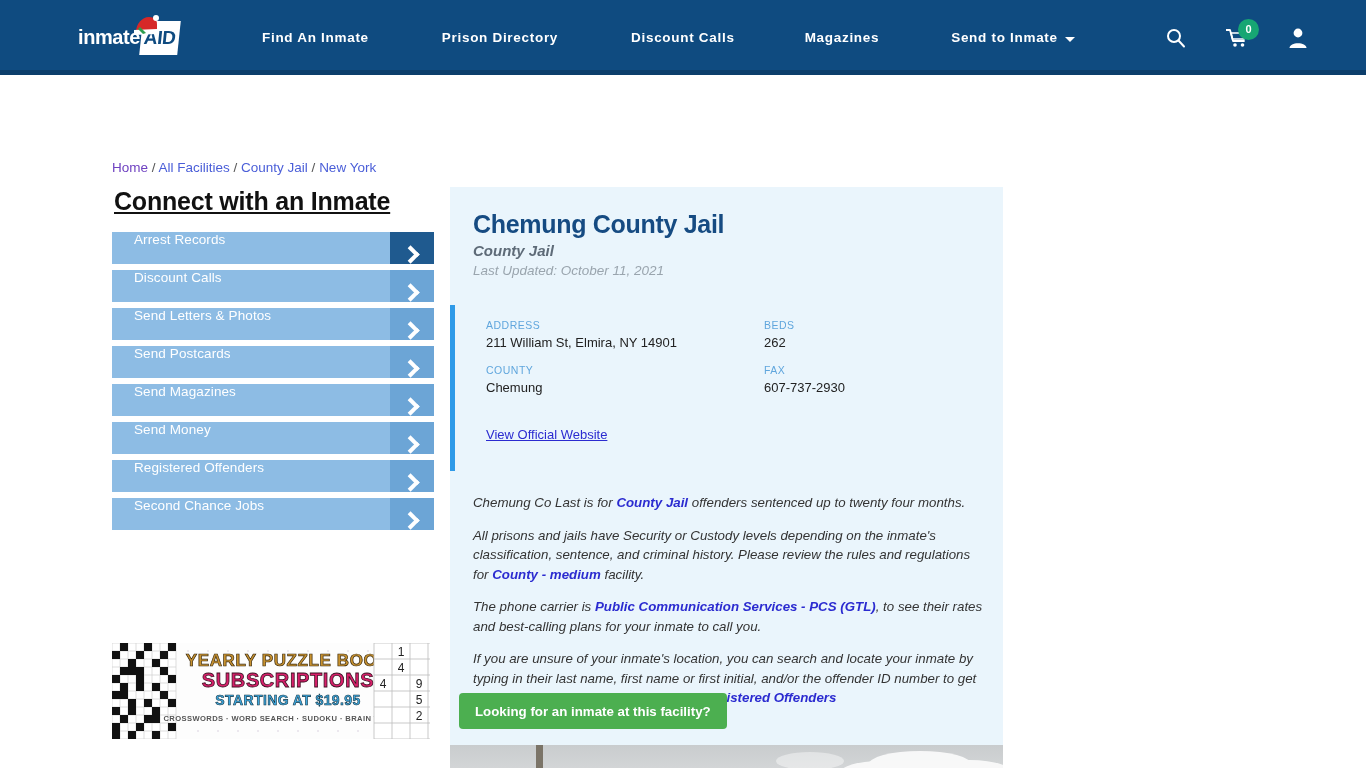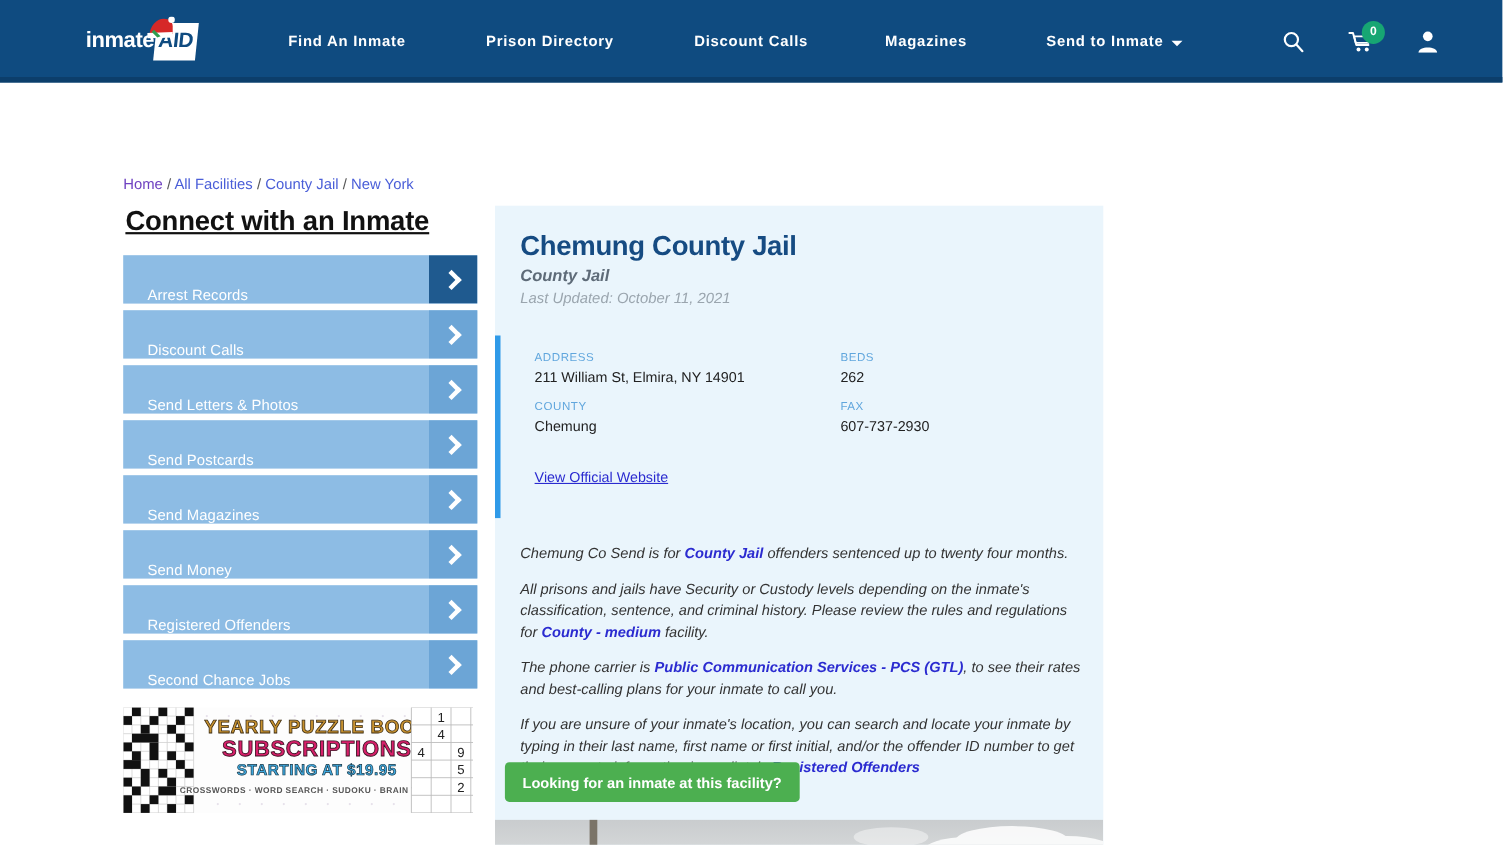--- a/index.html
+++ b/index.html
@@ -93,22 +93,22 @@
 
   .sidebar {
     position: absolute; left: 112px; top: 112px; width: 322px;
   }
   .sidebar-title {
     font-size: 25px; font-weight: bold; color: #111111;
     text-decoration: underline; margin: 0 0 16px 2px;
     letter-spacing: -0.2px;
   }
   .side-btn {
-    position: relative; display: flex; align-items: flex-end;
-    height: 44px; width: 322px; margin-bottom: 6px;
+    position: relative; display: flex; align-items: flex-start;
+    height: 32px; width: 322px; margin-bottom: 6px;
     background: #8dbce4; cursor: pointer; overflow: hidden;
   }
   .side-btn .label {
     color: #ffffff; font-size: 13.5px; padding-left: 22px;
     letter-spacing: 0.1px;
   }
   .side-btn .arrow-box {
     position: absolute; right: 0; top: 0;
     width: 44px; height: 44px;
     background: #6ca5d6;
@@ -438,21 +438,21 @@
           <div class="info-value">607-737-2930</div>
         </div>
         <div class="info-cell">
           <div class="info-label">&nbsp;</div>
           <a class="info-link">View Official Website</a>
         </div>
       </div>
     </div>
 
     <div class="fc-body">
-      <p><span>Chemung Co Send is for </span><a>County Jail</a><span> offenders sentenced up to twenty four months.</span></p>
+      <p><span>Chemung Co Last is for </span><a>County Jail</a><span> offenders sentenced up to twenty four months.</span></p>
       <p><span>All prisons and jails have Security or Custody levels depending on the inmate's classification, sentence, and criminal history. Please review the rules and regulations for </span><a>County - medium</a><span> facility.</span></p>
       <p><span>The phone carrier is </span><a>Public Communication Services - PCS (GTL)</a><span>, to see their rates and best-calling plans for your inmate to call you.</span></p>
       <p><span>If you are unsure of your inmate's location, you can search and locate your inmate by typing in their last name, first name or first initial, and/or the offender ID number to get their accurate information immediately </span><a>Registered Offenders</a></p>
     </div>
   </div>
 
   <div class="cta-row">
     <button class="cta-btn">Looking for an inmate at this facility?</button>
   </div>
 

